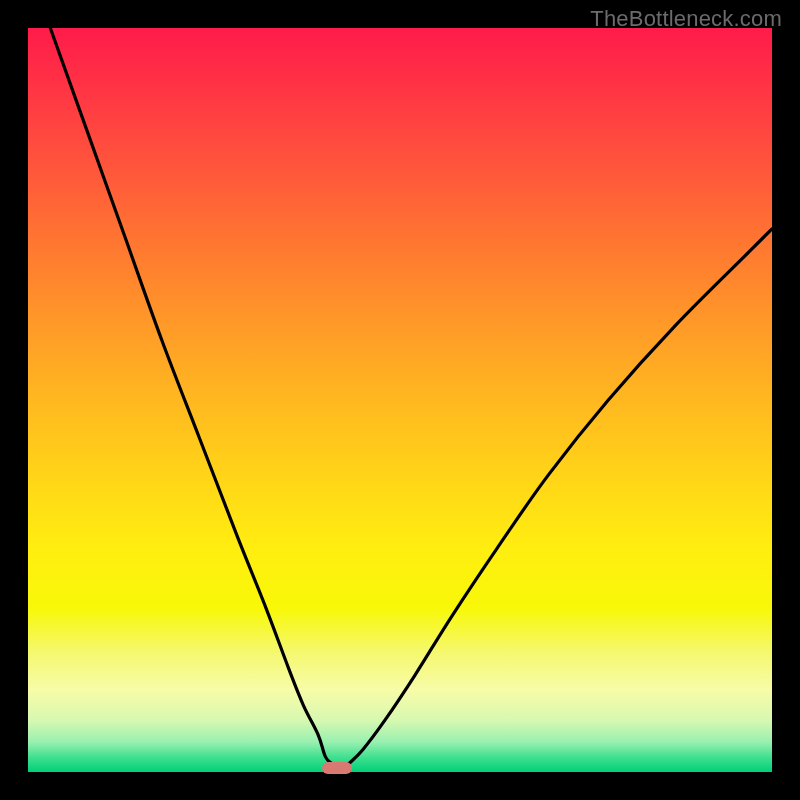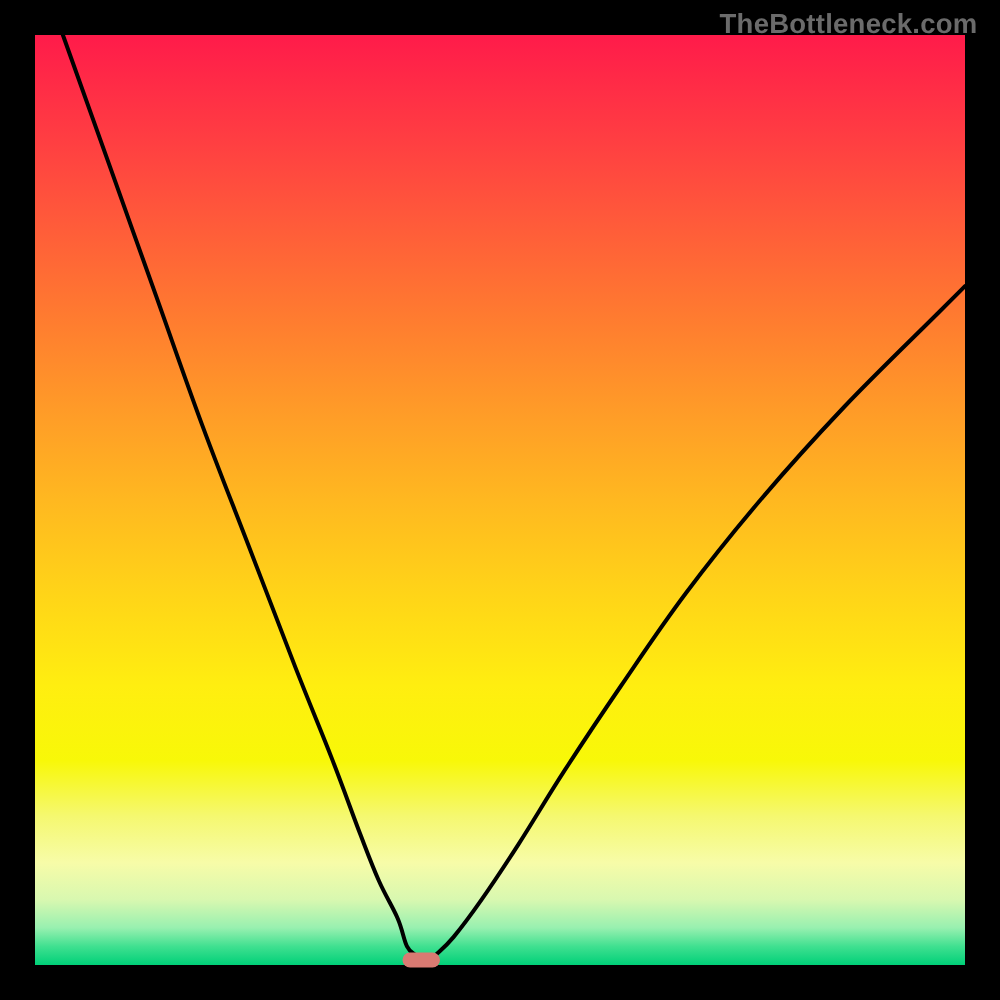--- a/index.html
+++ b/index.html
@@ -34,21 +34,21 @@
       #40e090 98%,
       #00d078 100%
     );
   }
   .watermark {
     position: absolute;
     top: 6px;
     right: 18px;
     color: #6b6b6b;
     font-size: 22px;
-    font-weight: 700;
+    font-weight: 400;
     letter-spacing: 0.2px;
     z-index: 5;
   }
   svg.curve {
     position: absolute;
     left: 0;
     top: 0;
     width: 744px;
     height: 744px;
     overflow: visible;

